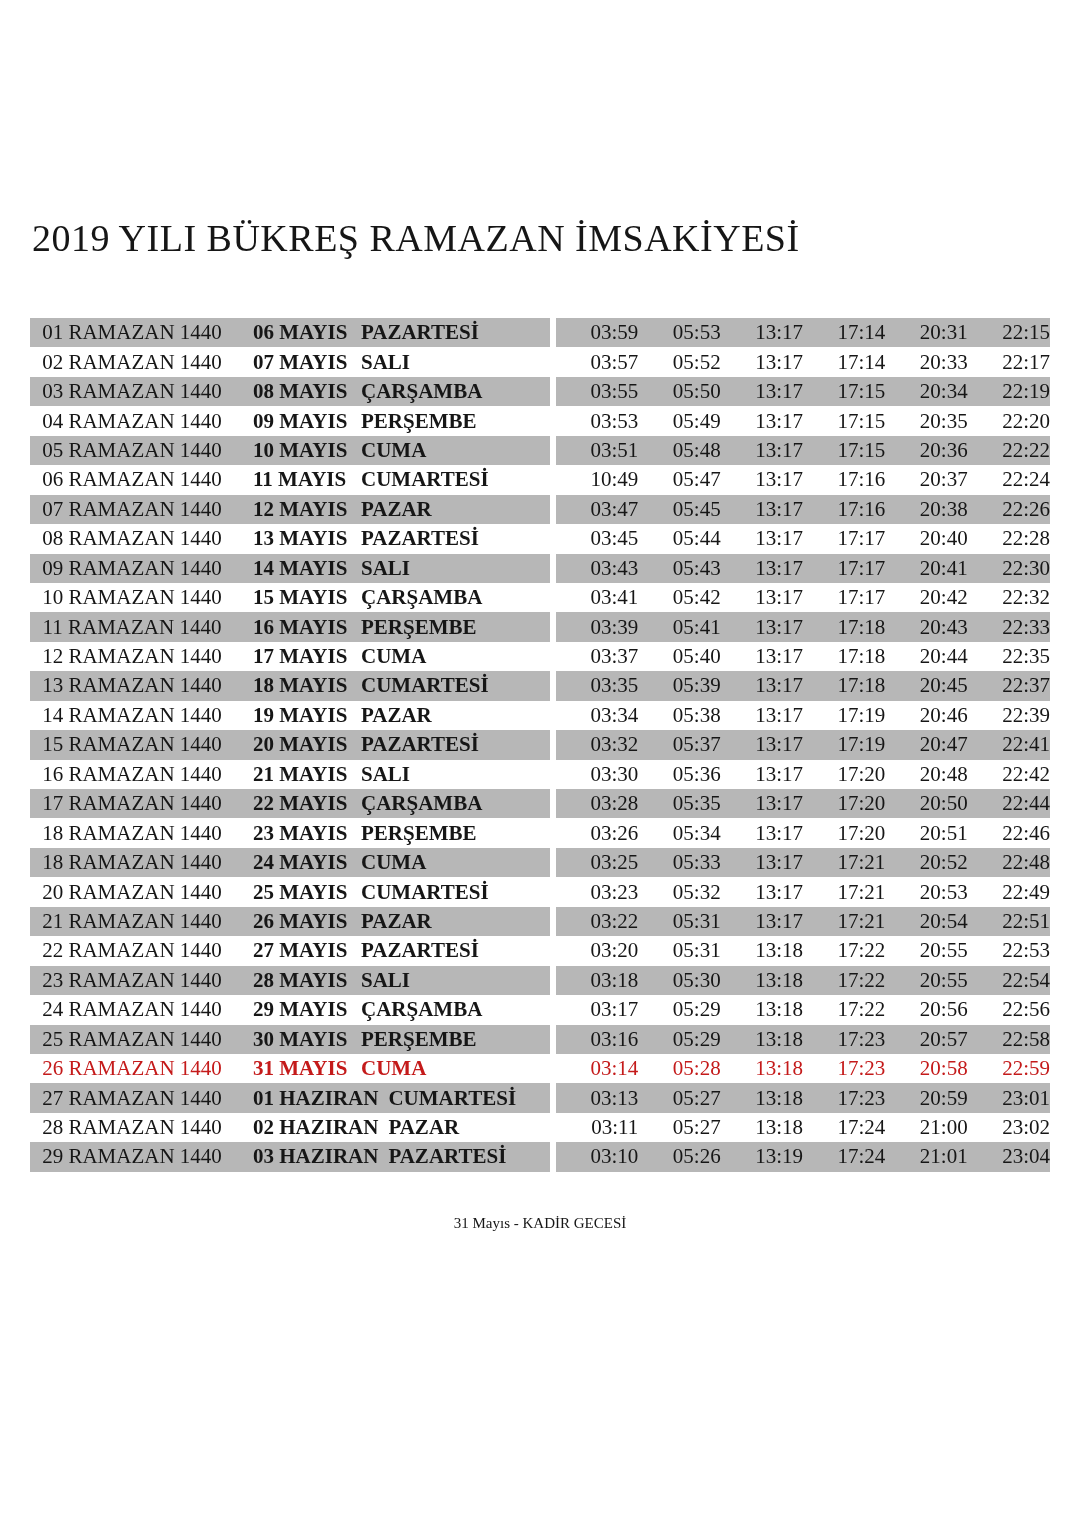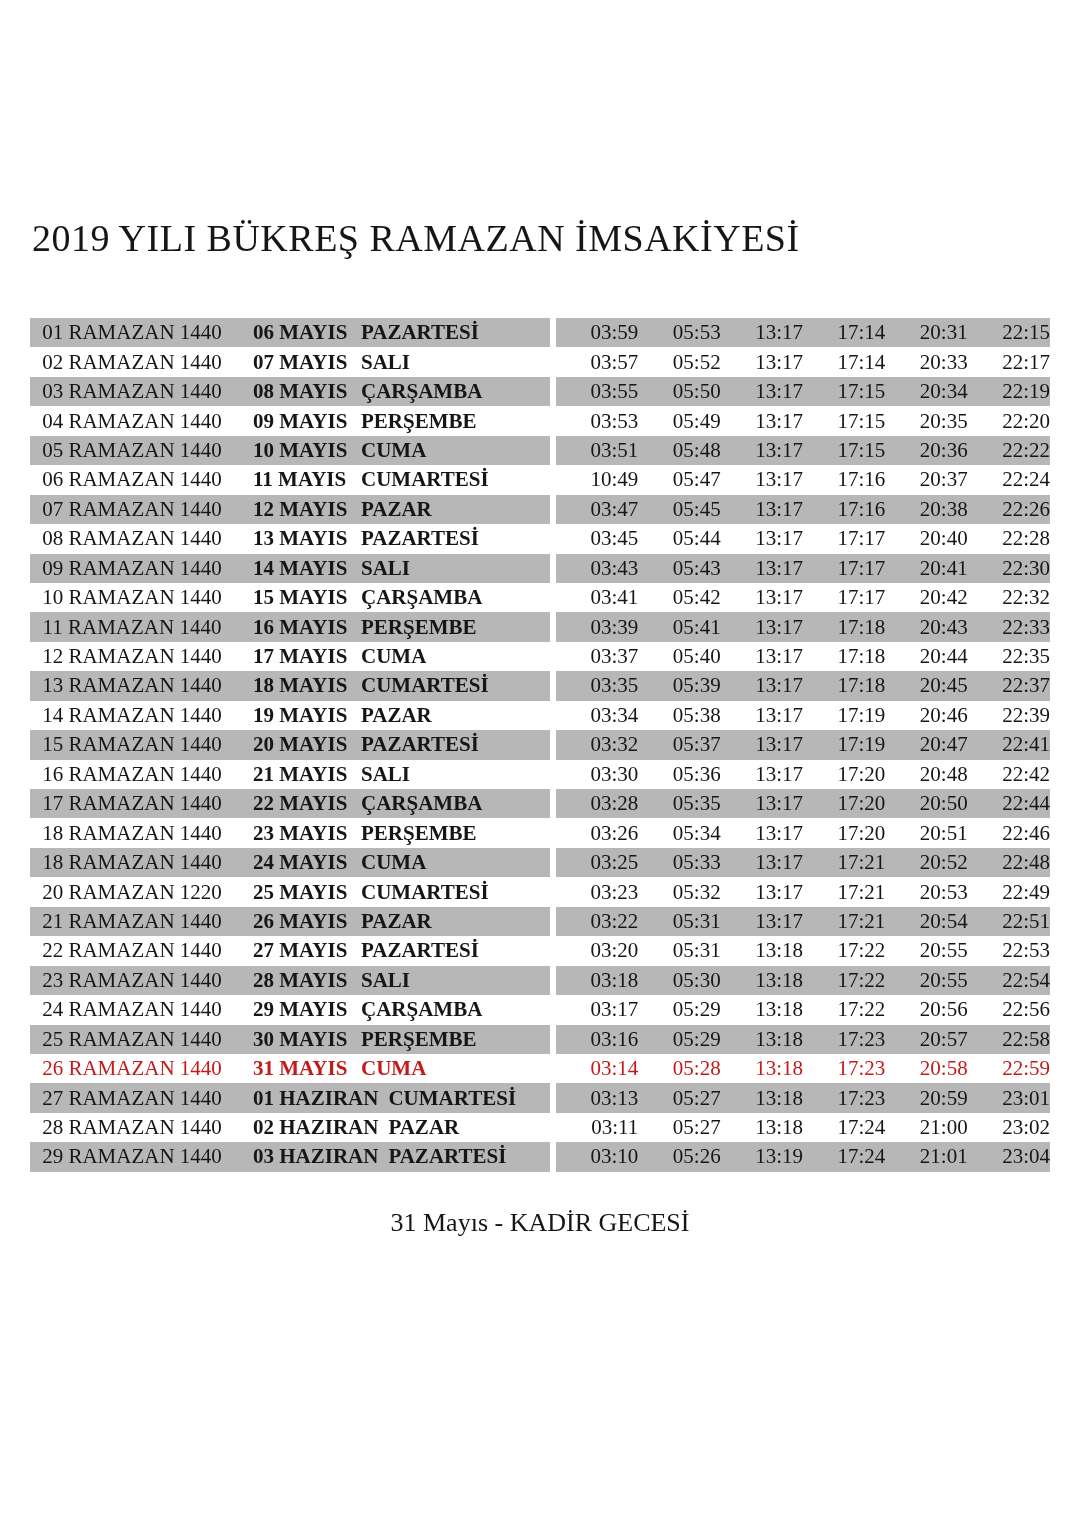--- a/index.html
+++ b/index.html
@@ -33,21 +33,21 @@
     font-size:21px; white-space:nowrap;border-radius:12px;
   }
   .row .seg-left, .row .seg-right { background:transparent; }
   .row.stripe .seg-left, .row.stripe .seg-right { background:var(--stripe,#b7b7b7); }
   .row.hl { color:var(--highlight,#c41a1a); }
   .cell-hicri { text-align:center; padding-right:14px; }
   .cell-miladi { display:flex; align-items:center; padding-left:5px;font-weight:bold; }
   .cell-miladi .date { min-width:98px; margin-right:10px; display:inline-block; }
   .footer {
     position:absolute; top:1206px; left:0; width:100%;
-    text-align:center; font-size:26px; line-height:34.5px;
+    text-align:center; font-size:15px; line-height:34.5px;
   }
 </style>
 </head>
 <body style="--stripe: #b7b7b7; --highlight: #c41a1a; --text: #161616;">
 
 <h1 class="page-title">2019 YILI BÜKREŞ RAMAZAN İMSAKİYESİ</h1>
 
 <div class="header-row">
   <div class="seg-left">
     <span class="hd-hicri">HİCRİ TARİH</span>
@@ -382,21 +382,21 @@
         <span class="cell-time">03:25</span>
         <span class="cell-time">05:33</span>
         <span class="cell-time">13:17</span>
         <span class="cell-time">17:21</span>
         <span class="cell-time">20:52</span>
         <span class="cell-time">22:48</span>
       </div>
     </div>
     <div class="row">
       <div class="seg-left">
-        <span class="cell-hicri">20 RAMAZAN 1220</span>
+        <span class="cell-hicri">20 RAMAZAN 1440</span>
         <div class="cell-miladi">
           <span class="date">25 MAYIS</span>
           <span class="day">CUMARTESİ</span>
         </div>
       </div>
       <div class="seg-right">
         <span class="cell-time">03:23</span>
         <span class="cell-time">05:32</span>
         <span class="cell-time">13:17</span>
         <span class="cell-time">17:21</span>

